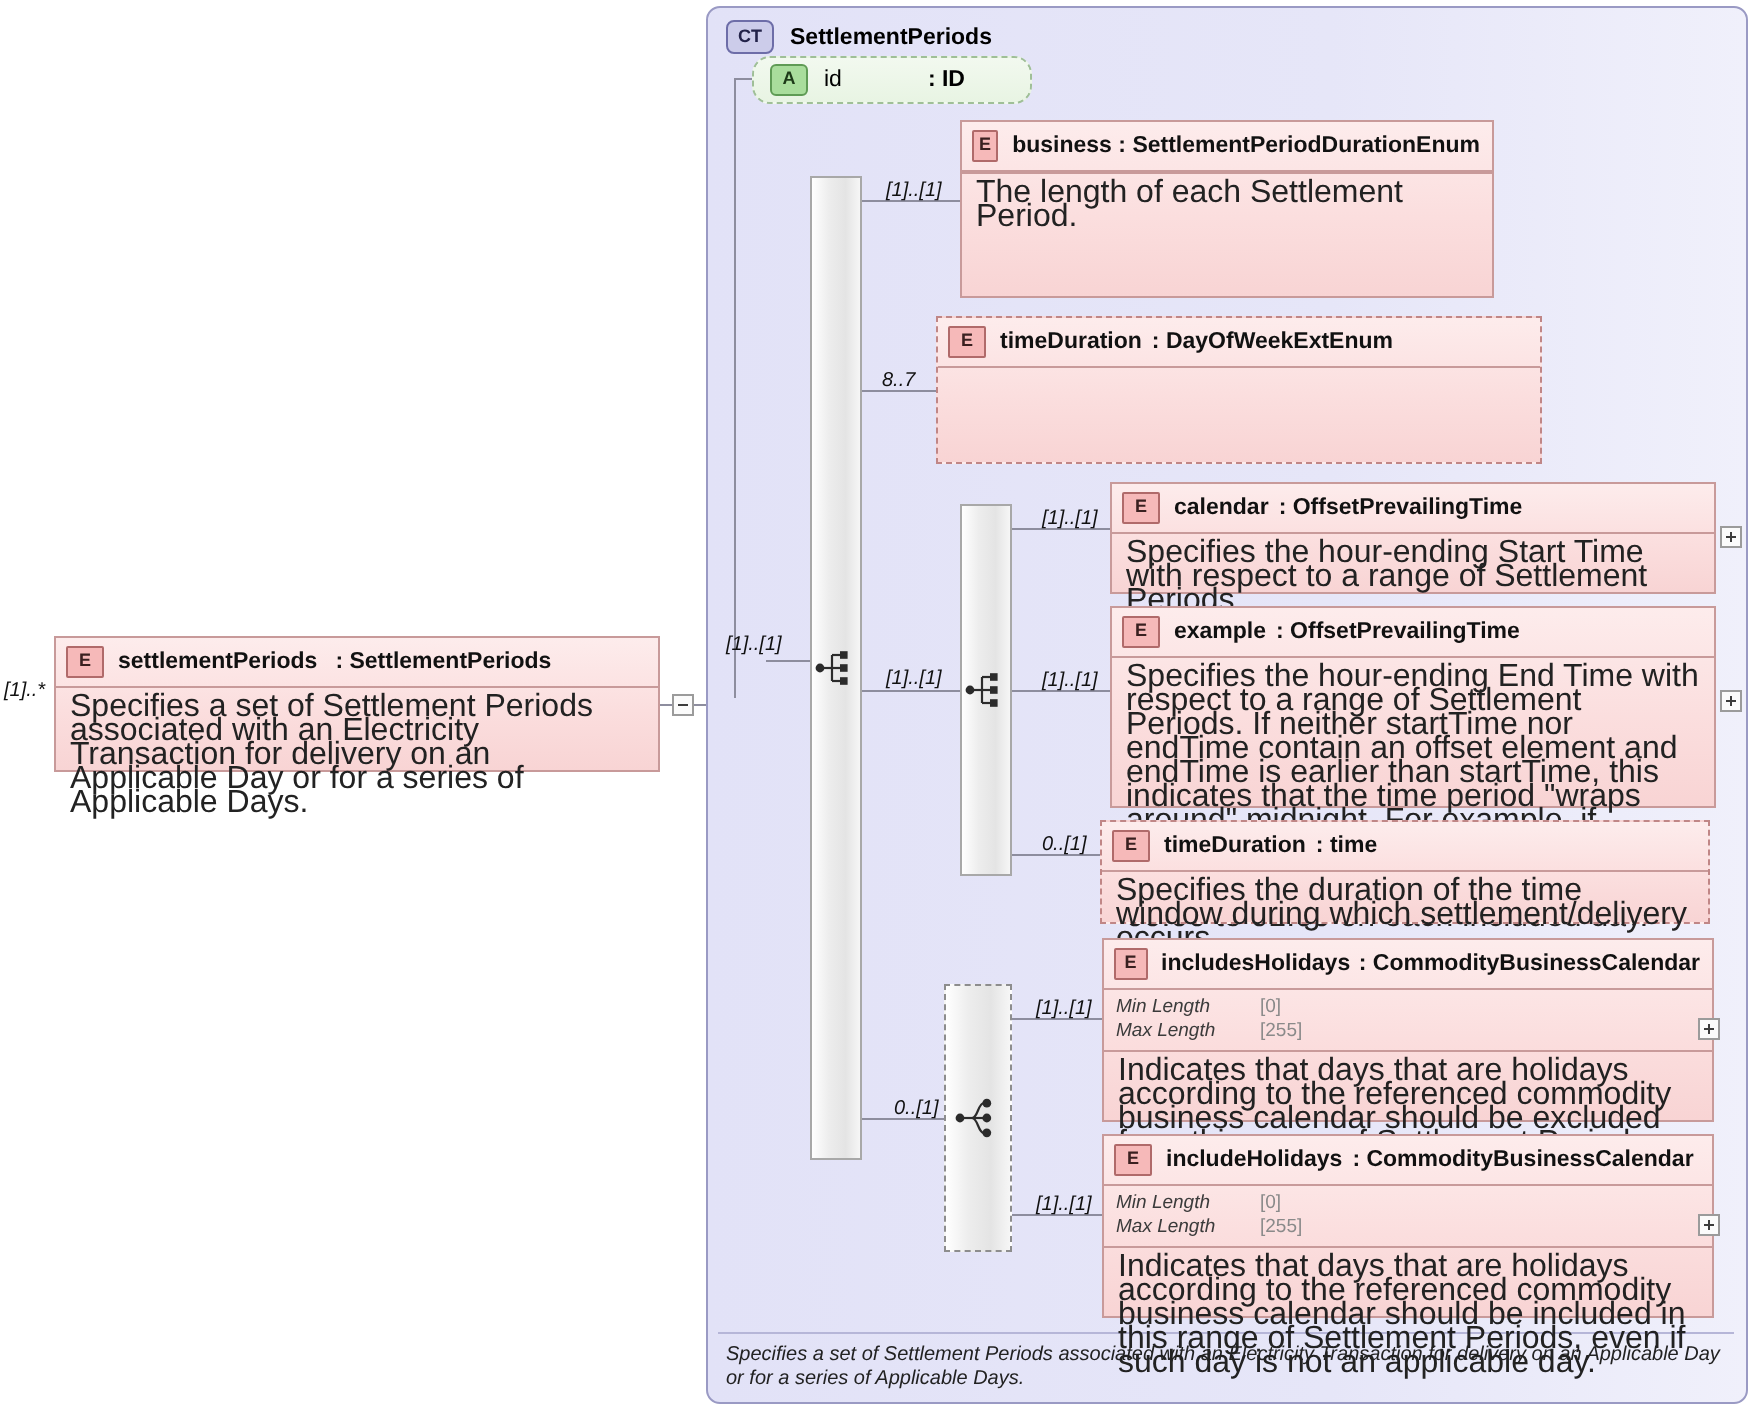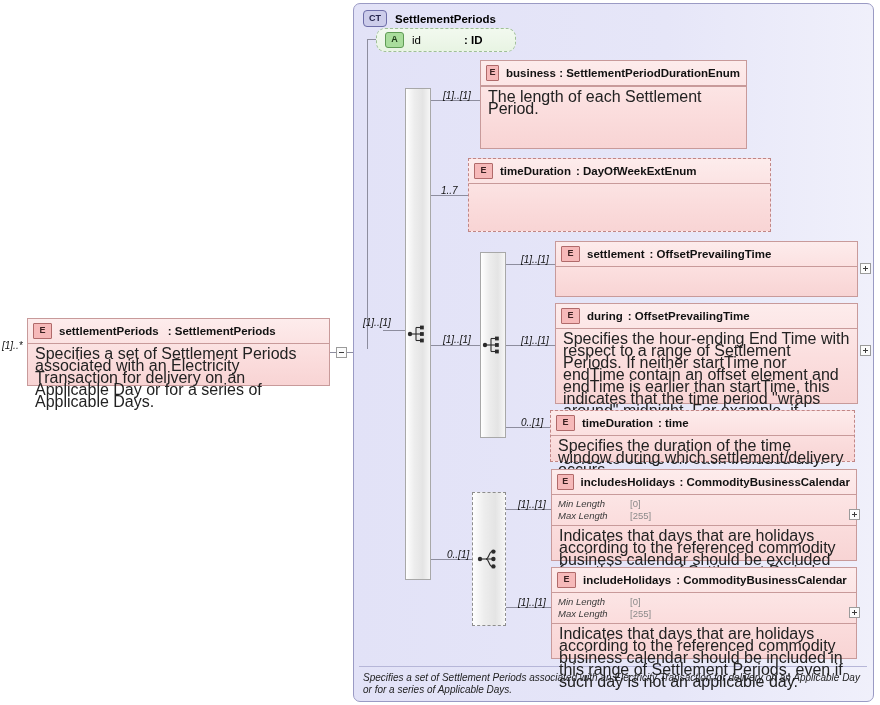--- a/index.html
+++ b/index.html
@@ -186,21 +186,21 @@
     <span>business</span>
     <span style="width:5px"></span>
     <span>: SettlementPeriodDurationEnum</span>
   </div>
   <div class="sep"></div>
   <div class="sep"></div>
   <div class="doc">The length of each Settlement Period.</div>
 </div>
 
 <div class="ln lnh" style="left:431px;top:195px;width:37px;"></div>
-<div class="card" style="left:441px;top:185px;">1..7</div>
+<div class="card" style="left:441px;top:185px;">8..7</div>
 
 <div class="node optional" style="left:468px;top:158px;width:303px;height:74px;">
   <div class="hdr">
     <span class="badge">E</span>
     <span>timeDuration</span>
     <span style="width:5px"></span>
     <span>: DayOfWeekExtEnum</span>
   </div>
   <div class="sep"></div>
 </div>
@@ -221,35 +221,36 @@
     <rect x="13" y="15.6" width="3.8" height="3.8" fill="#2b2b2b"></rect>
   </svg>
 </div>
 
 <div class="ln lnh" style="left:506px;top:264px;width:49px;"></div>
 <div class="card" style="left:521px;top:254px;">[1]..[1]</div>
 
 <div class="node" style="left:555px;top:241px;width:303px;height:56px;">
   <div class="hdr">
     <span class="badge">E</span>
-    <span>settlement</span>
+    <span>calendar</span>
     <span style="width:5px"></span>
     <span>: OffsetPrevailingTime</span>
   </div>
   <div class="sep"></div>
+  <div class="doc">Specifies the hour-ending Start Time with respect to a range of Settlement Periods.</div>
 </div>
 <div class="expander plus" style="left:860px;top:263px;"></div>
 
 <div class="ln lnh" style="left:506px;top:345px;width:49px;"></div>
 <div class="card" style="left:521px;top:335px;">[1]..[1]</div>
 
 <div class="node" style="left:555px;top:303px;width:303px;height:101px;">
   <div class="hdr">
     <span class="badge">E</span>
-    <span>during</span>
+    <span>example</span>
     <span style="width:5px"></span>
     <span>: OffsetPrevailingTime</span>
   </div>
   <div class="sep"></div>
   <div class="doc">Specifies the hour-ending End Time with respect to a range of Settlement Periods. If neither startTime nor endTime contain an offset element and endTime is earlier than startTime, this indicates that the time period "wraps around" midnight. For example, if startTime is 23:00 and endTime is 01:00 then Settlement Periods apply from 22:00 to 23:00 and 23:00 to 00:00 and 00:00 to 01:00 on each included day.</div>
 </div>
 <div class="expander plus" style="left:860px;top:345px;"></div>
 
 <div class="ln lnh" style="left:506px;top:427px;width:44px;"></div>
 <div class="card" style="left:521px;top:417px;">0..[1]</div>

